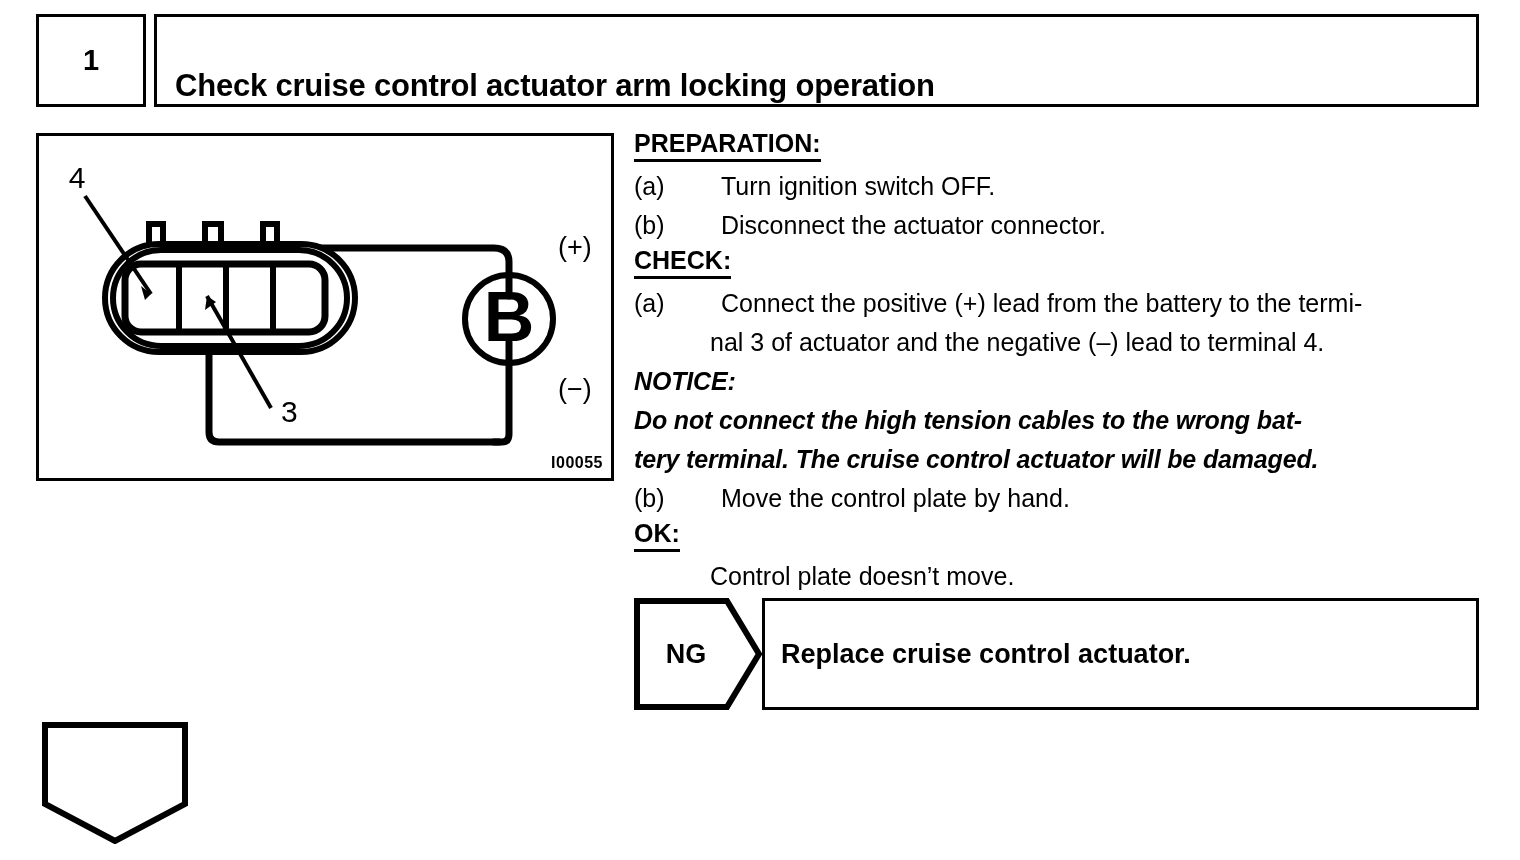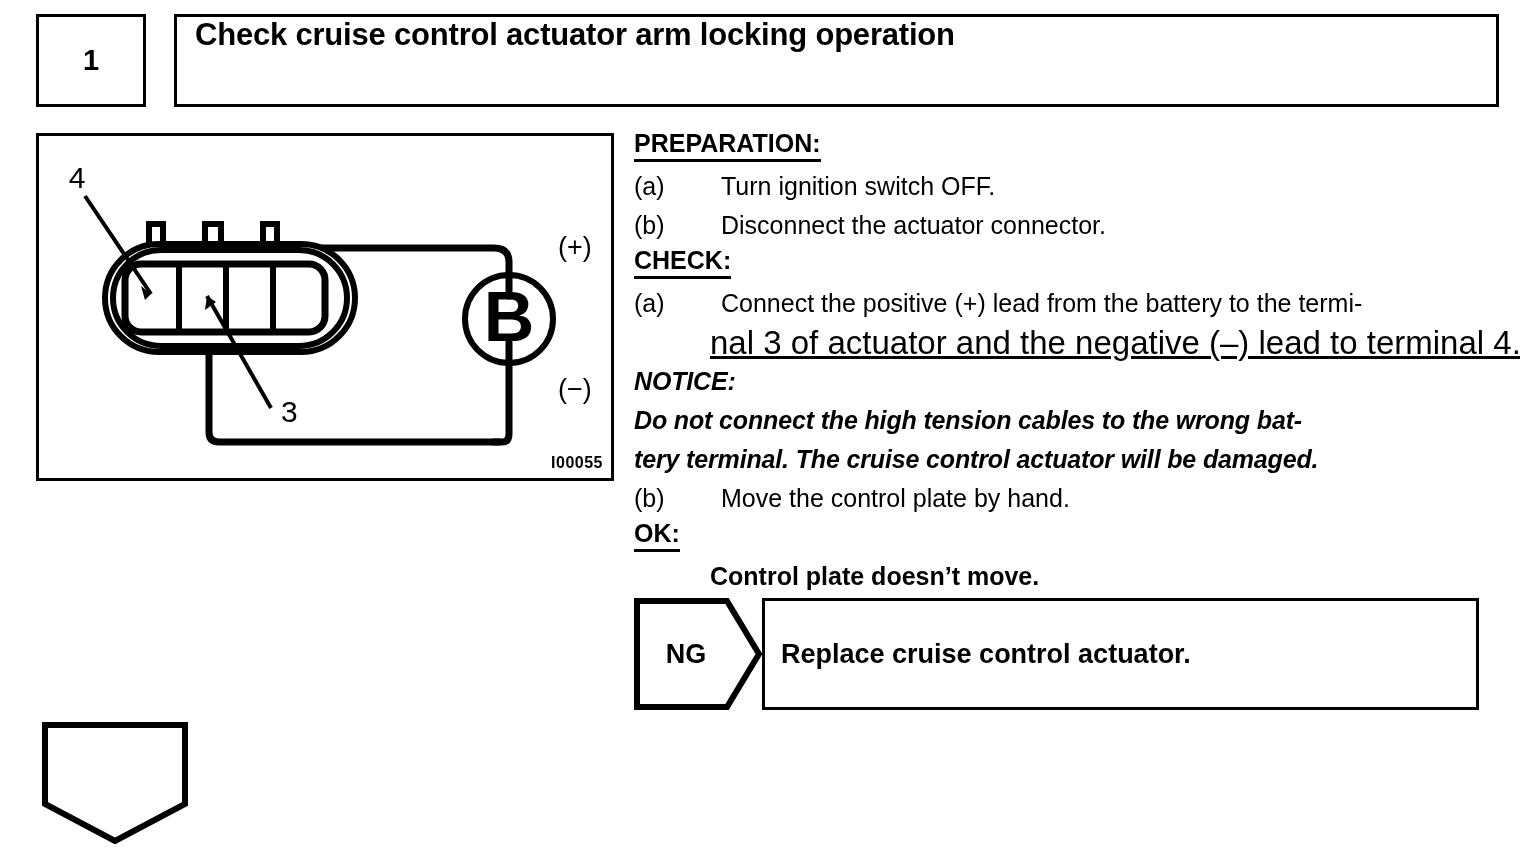--- a/index.html
+++ b/index.html
@@ -43,22 +43,21 @@
   }
   #step-title-cell {
     position: absolute;
     left: 118px;
     top: 0;
     width: 1325px;
     height: 93px;
     border: 3px solid #000;
     box-sizing: border-box;
     display: flex;
-    align-items: flex-start;
-    margin-left: 20px;
+    align-items: flex-end;
   }
   #step-title-cell .title {
     font-size: 31px;
     font-weight: bold;
     padding-left: 18px;
     letter-spacing: -0.2px;
   }
 
   
   #figure-panel {
@@ -108,39 +107,38 @@
     line-height: 39px;
     height: 39px;
     white-space: nowrap;
   }
   .item-label {
     width: 76px;
     flex: none;
   }
   .item-text { flex: 1; margin-left: 11px; }
   .cont-row {
-    font-size: 33px;
+    font-size: 25px;
     line-height: 39px;
     height: 39px;
     padding-left: 76px;
     white-space: nowrap;
-    text-decoration: underline;
   }
   .notice-line {
     font-size: 25px;
     font-weight: bold;
     line-height: 39px;
     height: 39px;
     white-space: nowrap;
     letter-spacing: -0.15px;
     font-style: italic;
   }
   .ok-result {
     font-size: 25px;
-    font-weight: bold;
+    font-weight: normal;
     line-height: 39px;
     height: 39px;
     padding-left: 76px;
     white-space: nowrap;
   }
 
   
   #ng-branch {
     position: absolute;
     left: 634px;

